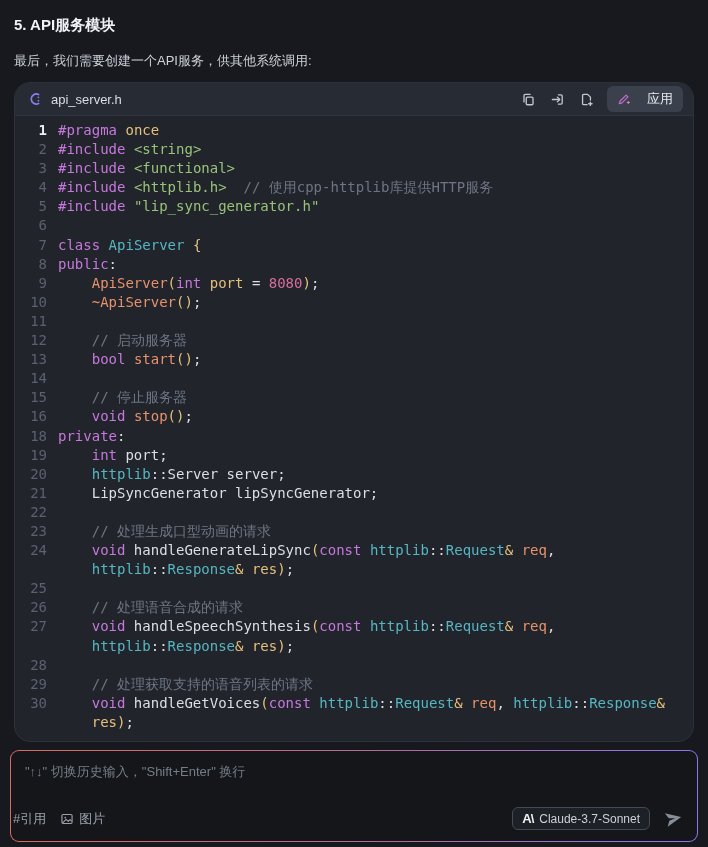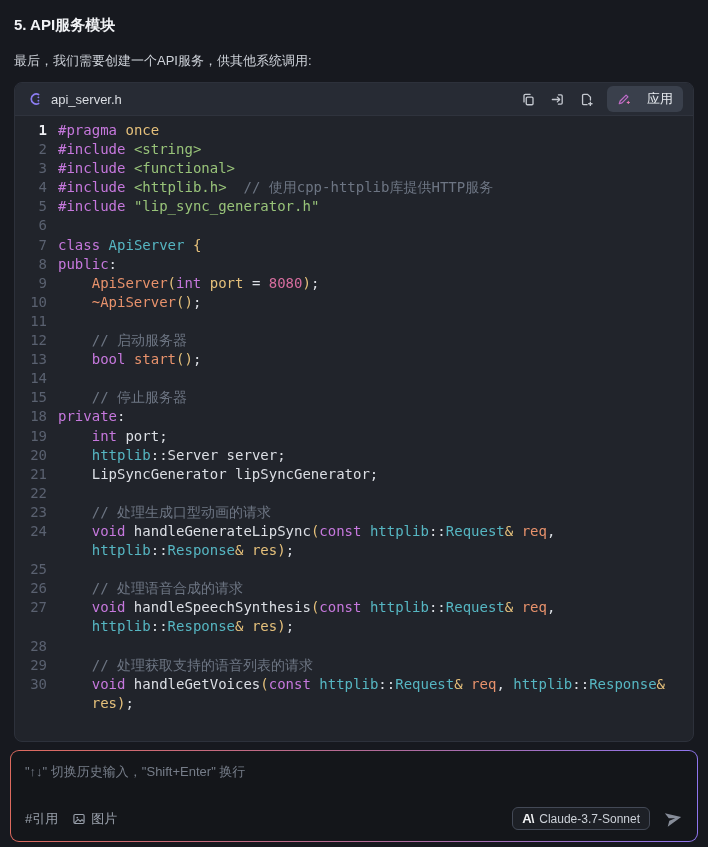--- a/index.html
+++ b/index.html
@@ -3,42 +3,42 @@
 <meta charset="utf-8">
 <style>
   html,body{margin:0;padding:0;background:#17191f;}
   body{width:708px;height:847px;overflow:hidden;font-family:"Liberation Sans","DejaVu Sans",sans-serif;position:relative;}
   .page{width:708px;height:729px;}
 
   .heading{margin:0;padding:16px 14px 0;font-size:15px;line-height:18px;font-weight:bold;color:#f1f2f5;}
   .intro{margin:19px 14px 0;font-size:13px;line-height:16px;color:#ced2d9;}
 
   
-  .card{margin:13px 14px 0;height:660px;background:#21242b;border:1px solid #2d313b;border-radius:8px;overflow:hidden;box-sizing:border-box;}
+  .card{margin:13px 14px 0;height:660px;background:#21242b;border:1px solid #2d313b;border-radius:16px;overflow:hidden;box-sizing:border-box;}
   .card-header{height:33px;background:#272b34;border-bottom:1px solid #2f333d;display:flex;align-items:center;padding:0 10px 0 12px;box-sizing:border-box;}
   .lang-ic{display:inline-flex;width:16px;height:16px;margin-right:8px;color:#8b7cf0;}
   .fname{font-size:13px;color:#dadde2;}
   .spacer{flex:1;}
   .icon-btn{background:none;border:none;padding:3px;margin:0 4px;color:#c4c8cf;display:inline-flex;align-items:center;cursor:pointer;}
   .icon-btn svg{width:15px;height:15px;}
   .apply-btn{display:inline-flex;align-items:center;gap:16px;background:#3a404c;border:none;border-radius:6px;padding:4px 10px;margin-left:6px;font-size:13px;color:#e7eaef;font-family:inherit;cursor:pointer;}
   .apply-btn svg{width:14px;height:14px;}
 
   .code-area{padding-top:5px;font-family:"DejaVu Sans Mono","Liberation Mono",monospace;font-size:14px;}
   .crow{height:19.1px;line-height:19.1px;white-space:pre;overflow:hidden;}
   .gut{display:inline-block;width:32px;text-align:right;color:#5a6170;margin-right:11px;}
   .gut.hl{color:#edeef2;font-weight:bold;}
   .tk-k{color:#c678dd}.tk-y{color:#e5c07b}.tk-g{color:#98c379}.tk-t{color:#56b6c2}
   .tk-f{color:#e8926c}.tk-p{color:#d66d9e}.tk-c{color:#6d7583}.tk-w{color:#dcdfe5}
 
   
   .composer-wrap{margin:8px 10px 0;height:92px;border-radius:9px;padding:1px;background:linear-gradient(90deg,#dd6a5e 0%,#b06a9a 55%,#8f75ee 100%);box-sizing:border-box;}
   .composer{position:relative;height:100%;border-radius:8px;background:#14161a;box-sizing:border-box;padding:12px 14px;}
   .ph{font-size:13px;color:#767d89;}
-  .composer-bottom{position:absolute;left:14px;right:14px;bottom:11px;display:flex;align-items:center;gap:14px;}
+  .composer-bottom{position:absolute;left:2px;right:14px;bottom:11px;display:flex;align-items:center;gap:14px;}
   .ref-btn{font-size:13px;color:#9aa1ac;cursor:pointer;}
   .img-btn{display:inline-flex;align-items:center;gap:5px;font-size:13px;color:#9aa1ac;cursor:pointer;}
   .img-btn svg{width:14px;height:14px;}
   .model-pill{display:inline-flex;align-items:center;gap:6px;border:1px solid #434956;background:#1d2026;border-radius:6px;padding:3px 9px;font-size:12px;color:#ccd1d8;cursor:pointer;}
   .model-logo{font-weight:bold;color:#f2f3f5;font-size:13px;letter-spacing:-1px;}
   .send{display:inline-flex;color:#878d99;cursor:pointer;}
   .send svg{width:19px;height:19px;transform:rotate(-12deg);}
 </style>
 </head>
 <body>
@@ -110,20 +110,21 @@
           <div class="crow"><span class="gut">6</span><span></span></div>
           <div class="crow"><span class="gut">7</span><span><span class="tk-k">class</span><span class="tk-w"> </span><span class="tk-t">ApiServer</span><span class="tk-w"> </span><span class="tk-y">{</span></span></div>
           <div class="crow"><span class="gut">8</span><span><span class="tk-k">public</span><span class="tk-w">:</span></span></div>
           <div class="crow"><span class="gut">9</span><span><span class="tk-w">    </span><span class="tk-f">ApiServer</span><span class="tk-y">(</span><span class="tk-k">int</span><span class="tk-w"> </span><span class="tk-y">port</span><span class="tk-w"> = </span><span class="tk-p">8080</span><span class="tk-y">)</span><span class="tk-w">;</span></span></div>
           <div class="crow"><span class="gut">10</span><span><span class="tk-w">    </span><span class="tk-f">~ApiServer</span><span class="tk-y">()</span><span class="tk-w">;</span></span></div>
           <div class="crow"><span class="gut">11</span><span></span></div>
           <div class="crow"><span class="gut">12</span><span><span class="tk-w">    </span><span class="tk-c">// 启动服务器</span></span></div>
           <div class="crow"><span class="gut">13</span><span><span class="tk-w">    </span><span class="tk-k">bool</span><span class="tk-w"> </span><span class="tk-f">start</span><span class="tk-y">()</span><span class="tk-w">;</span></span></div>
           <div class="crow"><span class="gut">14</span><span></span></div>
           <div class="crow"><span class="gut">15</span><span><span class="tk-w">    </span><span class="tk-c">// 停止服务器</span></span></div>
+          <div class="crow"><span class="gut">16</span><span><span class="tk-w">    </span><span class="tk-k">void</span><span class="tk-w"> </span><span class="tk-f">stop</span><span class="tk-y">()</span><span class="tk-w">;</span></span></div>
           <div class="crow"><span class="gut">18</span><span><span class="tk-k">private</span><span class="tk-w">:</span></span></div>
           <div class="crow"><span class="gut">19</span><span><span class="tk-w">    </span><span class="tk-k">int</span><span class="tk-w"> port;</span></span></div>
           <div class="crow"><span class="gut">20</span><span><span class="tk-w">    </span><span class="tk-t">httplib</span><span class="tk-w">::Server server;</span></span></div>
           <div class="crow"><span class="gut">21</span><span><span class="tk-w">    LipSyncGenerator lipSyncGenerator;</span></span></div>
           <div class="crow"><span class="gut">22</span><span></span></div>
           <div class="crow"><span class="gut">23</span><span><span class="tk-w">    </span><span class="tk-c">// 处理生成口型动画的请求</span></span></div>
           <div class="crow"><span class="gut">24</span><span><span class="tk-w">    </span><span class="tk-k">void</span><span class="tk-w"> handleGenerateLipSync</span><span class="tk-y">(</span><span class="tk-k">const</span><span class="tk-w"> </span><span class="tk-t">httplib</span><span class="tk-w">::</span><span class="tk-t">Request</span><span class="tk-y">&amp;</span><span class="tk-w"> </span><span class="tk-f">req</span><span class="tk-w">,</span></span></div>
           <div class="crow"><span class="gut"></span><span><span class="tk-w">    </span><span class="tk-t">httplib</span><span class="tk-w">::</span><span class="tk-t">Response</span><span class="tk-y">&amp;</span><span class="tk-w"> </span><span class="tk-y">res</span><span class="tk-y">)</span><span class="tk-w">;</span></span></div>
           <div class="crow"><span class="gut">25</span><span></span></div>
           <div class="crow"><span class="gut">26</span><span><span class="tk-w">    </span><span class="tk-c">// 处理语音合成的请求</span></span></div>

